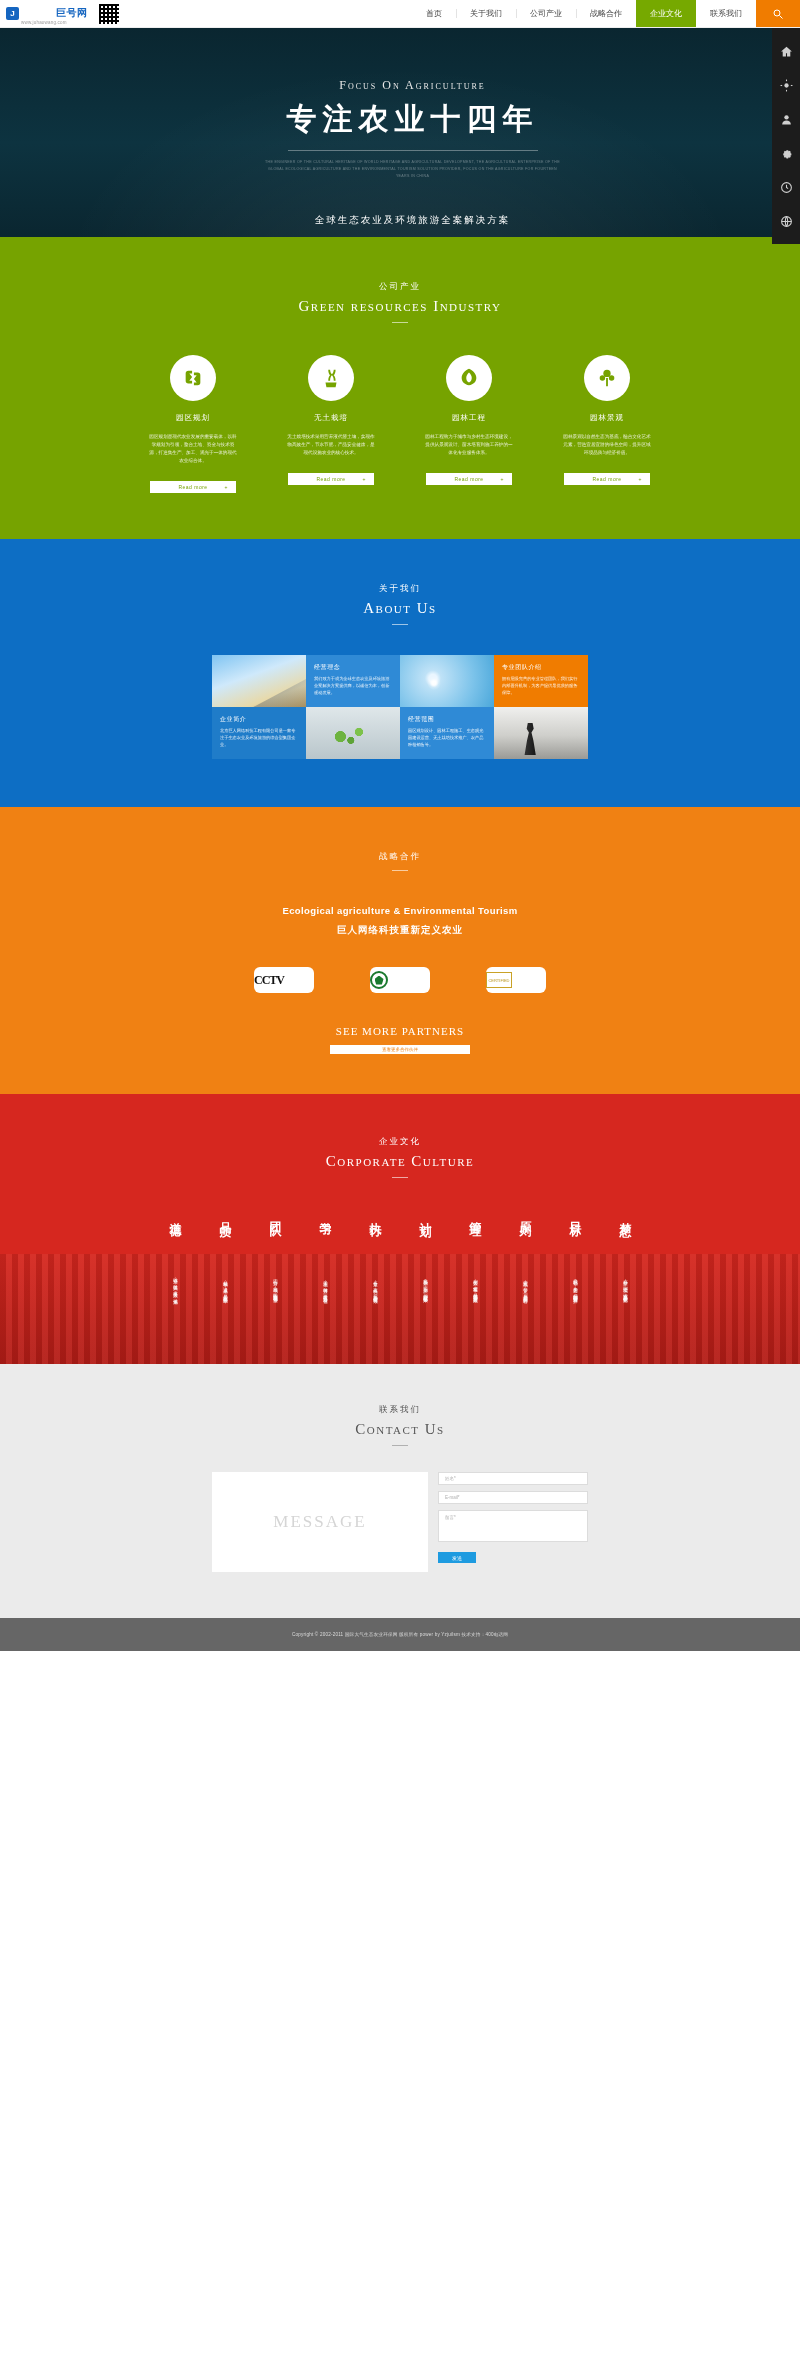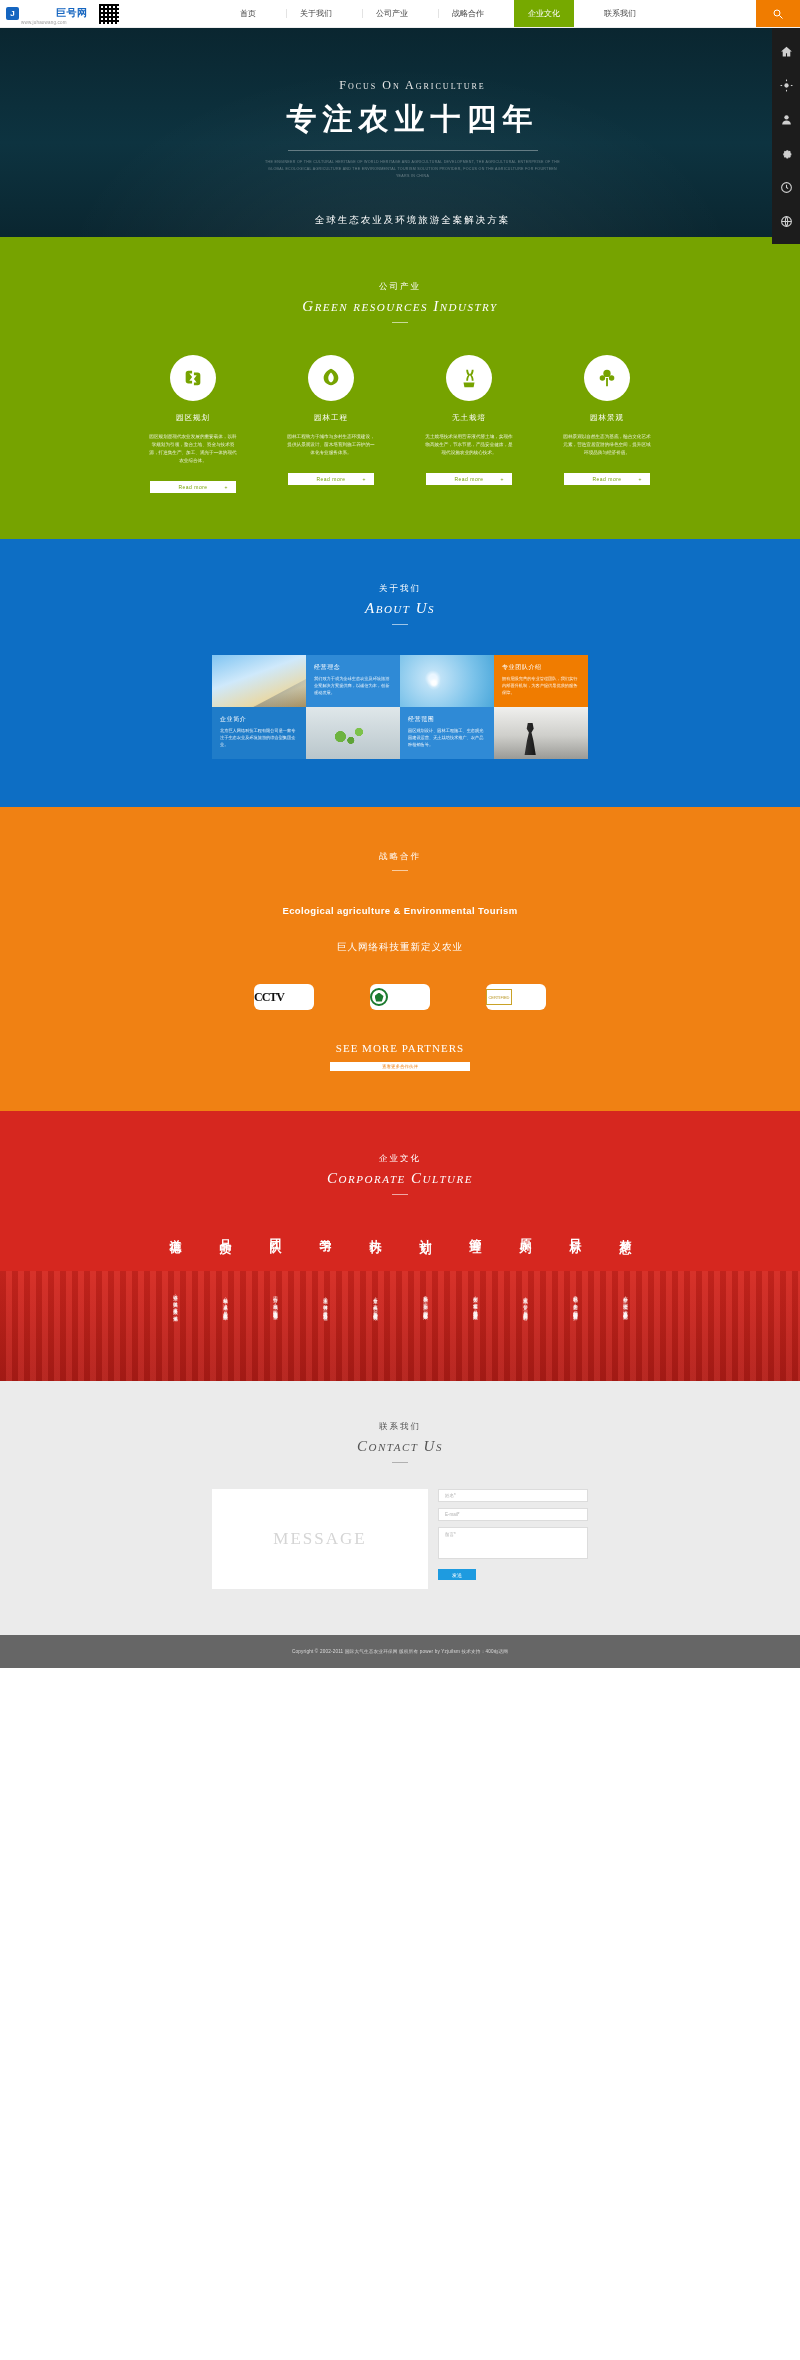--- a/index.html
+++ b/index.html
@@ -50,23 +50,22 @@
     background:
       linear-gradient(90deg,#000 2px,transparent 2px) 0 0/4px 4px,
       linear-gradient(#000 2px,transparent 2px) 0 0/4px 4px,
       #fff;
     border: 1px solid #fff;
     align-self: center;
   }
   .nav {
     flex: 1;
     display: flex;
-    justify-content: center;
+    justify-content: flex-end;
     align-items: stretch;
-    gap: 16px;
   }
   .nav-item {
     font-size: 8px;
     color: #444;
     padding: 0 14px;
     display: flex;
     align-items: center;
     position: relative;
     white-space: nowrap;
   }
@@ -161,21 +160,20 @@
 
   
   .sec-head { text-align: center; }
   .sec-cn { font-size: 8.5px; letter-spacing: 2px; }
   .sec-en {
     font-family: "Liberation Serif", serif;
     font-variant: small-caps;
     font-size: 15px;
     letter-spacing: 1.5px;
     margin-top: 5px;
-    font-style: italic;
   }
   .sec-dash { width: 16px; height: 1px; margin: 7px auto 0; opacity:.6;}
 
   
   .industry {
     background: #76a300;
     padding: 44px 0 46px;
     color: #fff;
     position: relative;
   }
@@ -272,21 +270,21 @@
     color: #fff;
     text-align: center;
   }
   .coop .sec-dash { background: #fff; }
   .coop-line1 {
     margin-top: 34px;
     font-size: 9.5px;
     font-weight: bold;
     letter-spacing: .4px;
   }
-  .coop-line2 { margin-top: 25px; font-size: 9.5px; letter-spacing: 1px; }
+  .coop-line2 { margin-top: 8px; font-size: 9.5px; letter-spacing: 1px; font-weight: bold; }
   .partners {
     display: flex; justify-content: center; align-items: center;
     gap: 56px;
     margin-top: 30px;
   }
   .partner {
     width: 60px; height: 26px; background: #fff;
     display: flex; align-items: center; 
     position: relative;
     border-radius: 6px;
@@ -502,39 +500,39 @@
       <div class="card-desc">园区规划是现代农业发展的重要载体，以科学规划为引领，整合土地、资金与技术资源，打造集生产、加工、观光于一体的现代农业综合体。</div>
       <div class="readmore">
         <span>Read more</span>
         <span class="plus">+</span>
       </div>
     </div>
 
     <div class="card">
       <div class="card-circle">
         <svg viewBox="0 0 24 24">
-            <path d="M12 2c5 2 8 6 8 10 0 4-3 7-8 8-5-1-8-4-8-8 0-4 3-8 8-10zm0 4c-2 2-3 4-3 6s1 4 3 5c2-1 3-3 3-5s-1-4-3-6z"></path>
+            <path d="M9 3c0 3 1 5 2 6-1 1-2 3-2 6h2c0-3 1-5 2-6 1 1 2 3 2 6h2c0-3-1-5-2-6 1-1 2-3 2-6h-2c0 2-1 4-2 5-1-1-2-3-2-5zM6 17h12l-1 5H7z"></path>
           </svg>
       </div>
-      <div class="card-title">园林工程</div>
-      <div class="card-desc">园林工程致力于城市与乡村生态环境建设，提供从景观设计、苗木培育到施工养护的一体化专业服务体系。</div>
+      <div class="card-title">无土栽培</div>
+      <div class="card-desc">无土栽培技术采用营养液代替土壤，实现作物高效生产，节水节肥，产品安全健康，是现代设施农业的核心技术。</div>
       <div class="readmore">
         <span>Read more</span>
         <span class="plus">+</span>
       </div>
     </div>
 
     <div class="card">
       <div class="card-circle">
         <svg viewBox="0 0 24 24">
-            <path d="M9 3c0 3 1 5 2 6-1 1-2 3-2 6h2c0-3 1-5 2-6 1 1 2 3 2 6h2c0-3-1-5-2-6 1-1 2-3 2-6h-2c0 2-1 4-2 5-1-1-2-3-2-5zM6 17h12l-1 5H7z"></path>
+            <path d="M12 2c5 2 8 6 8 10 0 4-3 7-8 8-5-1-8-4-8-8 0-4 3-8 8-10zm0 4c-2 2-3 4-3 6s1 4 3 5c2-1 3-3 3-5s-1-4-3-6z"></path>
           </svg>
       </div>
-      <div class="card-title">无土栽培</div>
-      <div class="card-desc">无土栽培技术采用营养液代替土壤，实现作物高效生产，节水节肥，产品安全健康，是现代设施农业的核心技术。</div>
+      <div class="card-title">园林工程</div>
+      <div class="card-desc">园林工程致力于城市与乡村生态环境建设，提供从景观设计、苗木培育到施工养护的一体化专业服务体系。</div>
       <div class="readmore">
         <span>Read more</span>
         <span class="plus">+</span>
       </div>
     </div>
 
     <div class="card">
       <div class="card-circle">
         <svg viewBox="0 0 24 24">
             <circle cx="12" cy="7" r="4"></circle>

